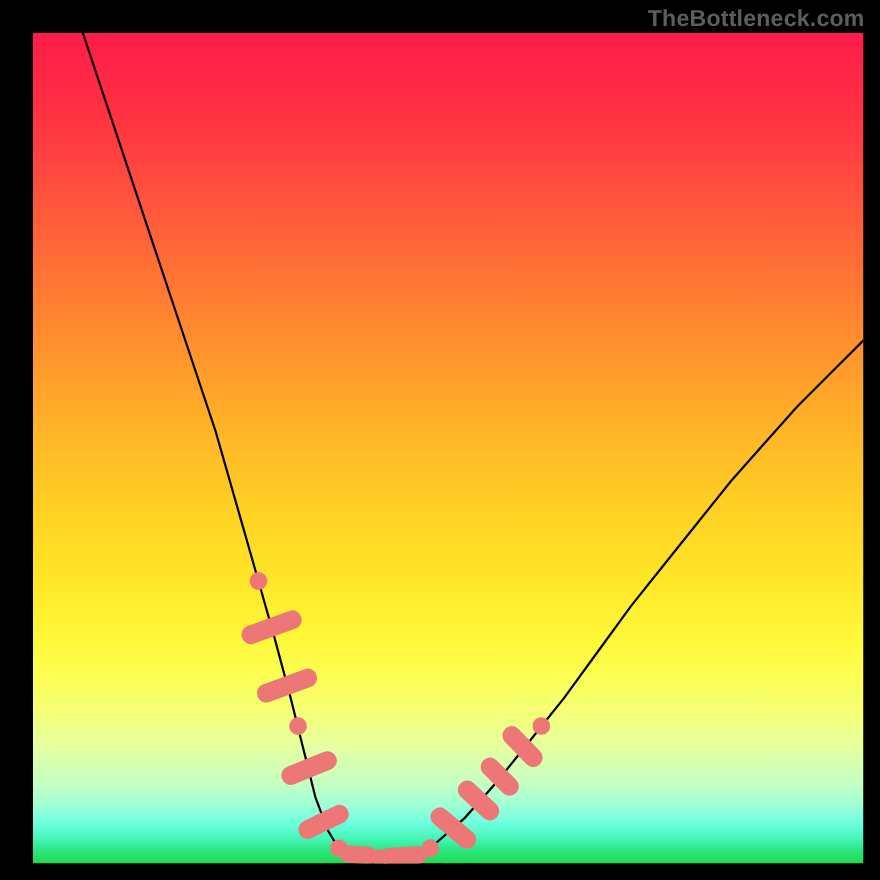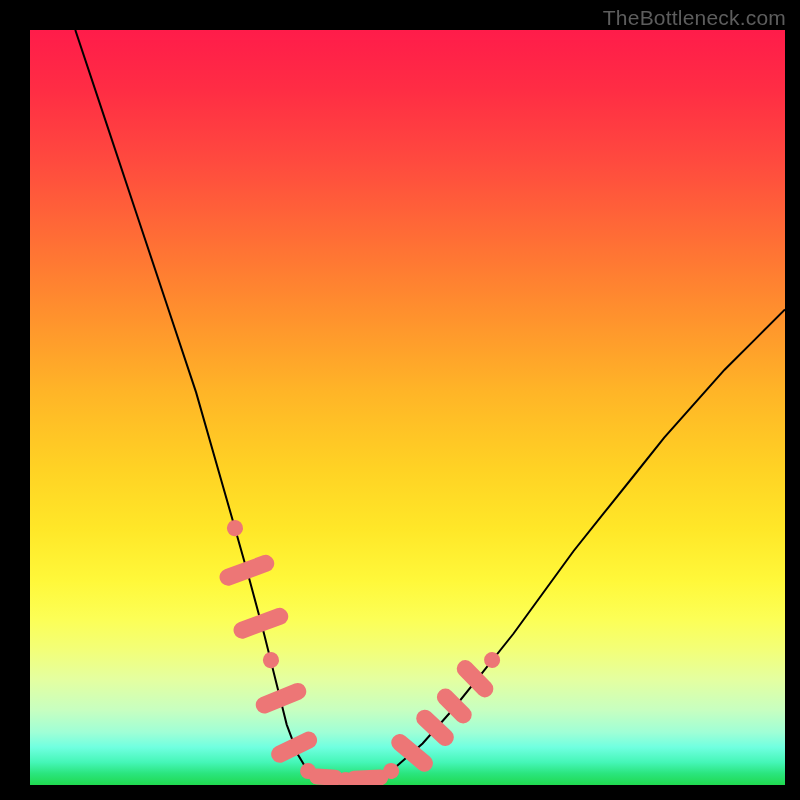--- a/index.html
+++ b/index.html
@@ -49,21 +49,21 @@
       #2ae57d 98.5%,
       #20d94f 100%
     );
   }
   .watermark {
     position: absolute;
     top: 6px;
     right: 14px;
     color: #5d5d5d;
     font-size: 21px;
-    font-weight: 400;
+    font-weight: 700;
     letter-spacing: 0.2px;
   }
   svg.curve {
     position: absolute;
     left: 0; top: 0;
     width: 755px; height: 755px;
   }
   .marker {
     position: absolute;
     background: #ed7676;

